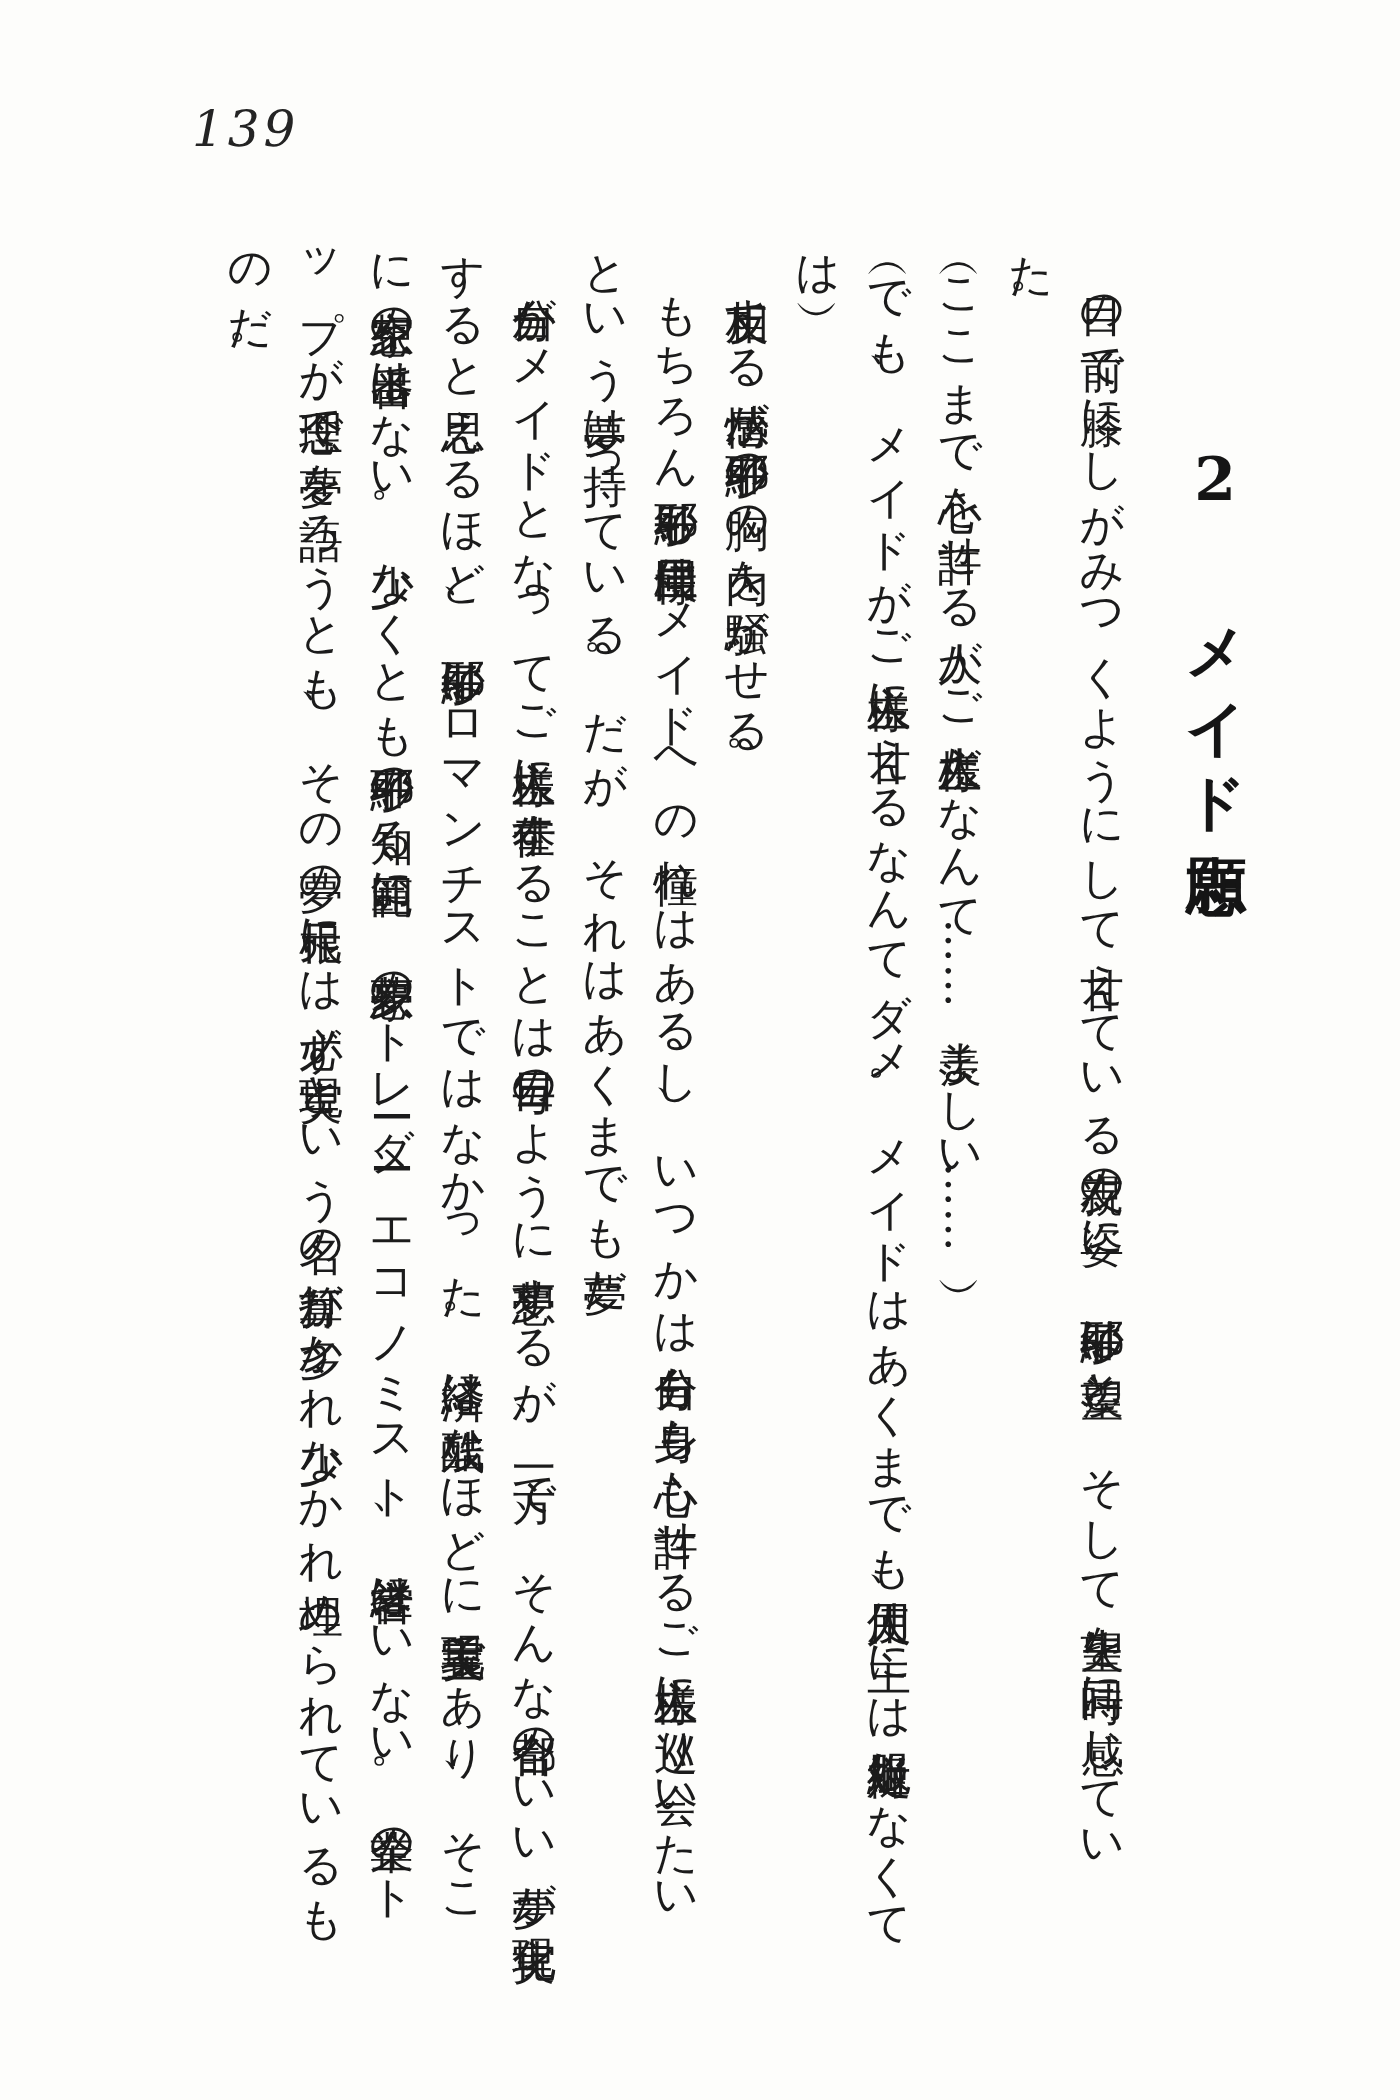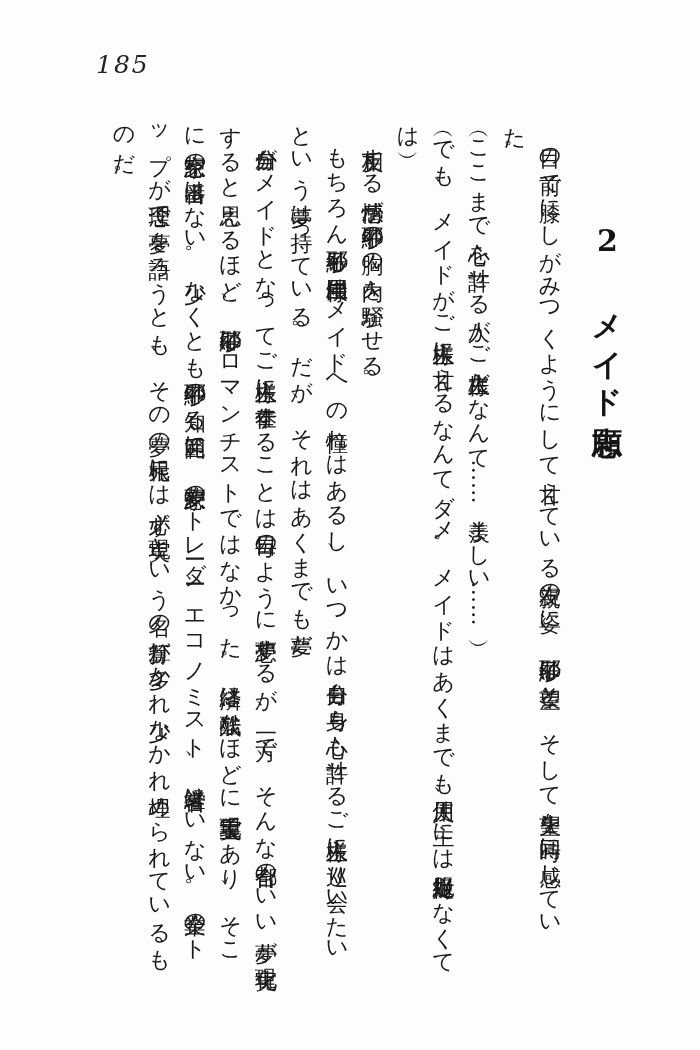--- a/index.html
+++ b/index.html
@@ -54,21 +54,21 @@
   }
   .para.paren {
     text-indent: 0.55em;
   }
 </style>
 </head>
 <body>
 
 <div class="page">
 
-  <div class="page-number">185</div>
+  <div class="page-number">139</div>
 
   <div class="text-block">
 
     <h2 class="chapter-heading">2　メイド志願</h2>
 
     <p class="para">目の前で膝にしがみつくようにして甘えている親友の姿に、紗耶子は羨望と、そして失望を同時に感じていた。</p>
 
     <p class="para paren">（ここまで心を許せる人がご主人様だなんて……羨ましい……）</p>
 
     <p class="para paren">（でも、メイドがご主人様に甘えるなんてダメ。メイドはあくまでも使用人、主には絶対服従しなくては）</p>

